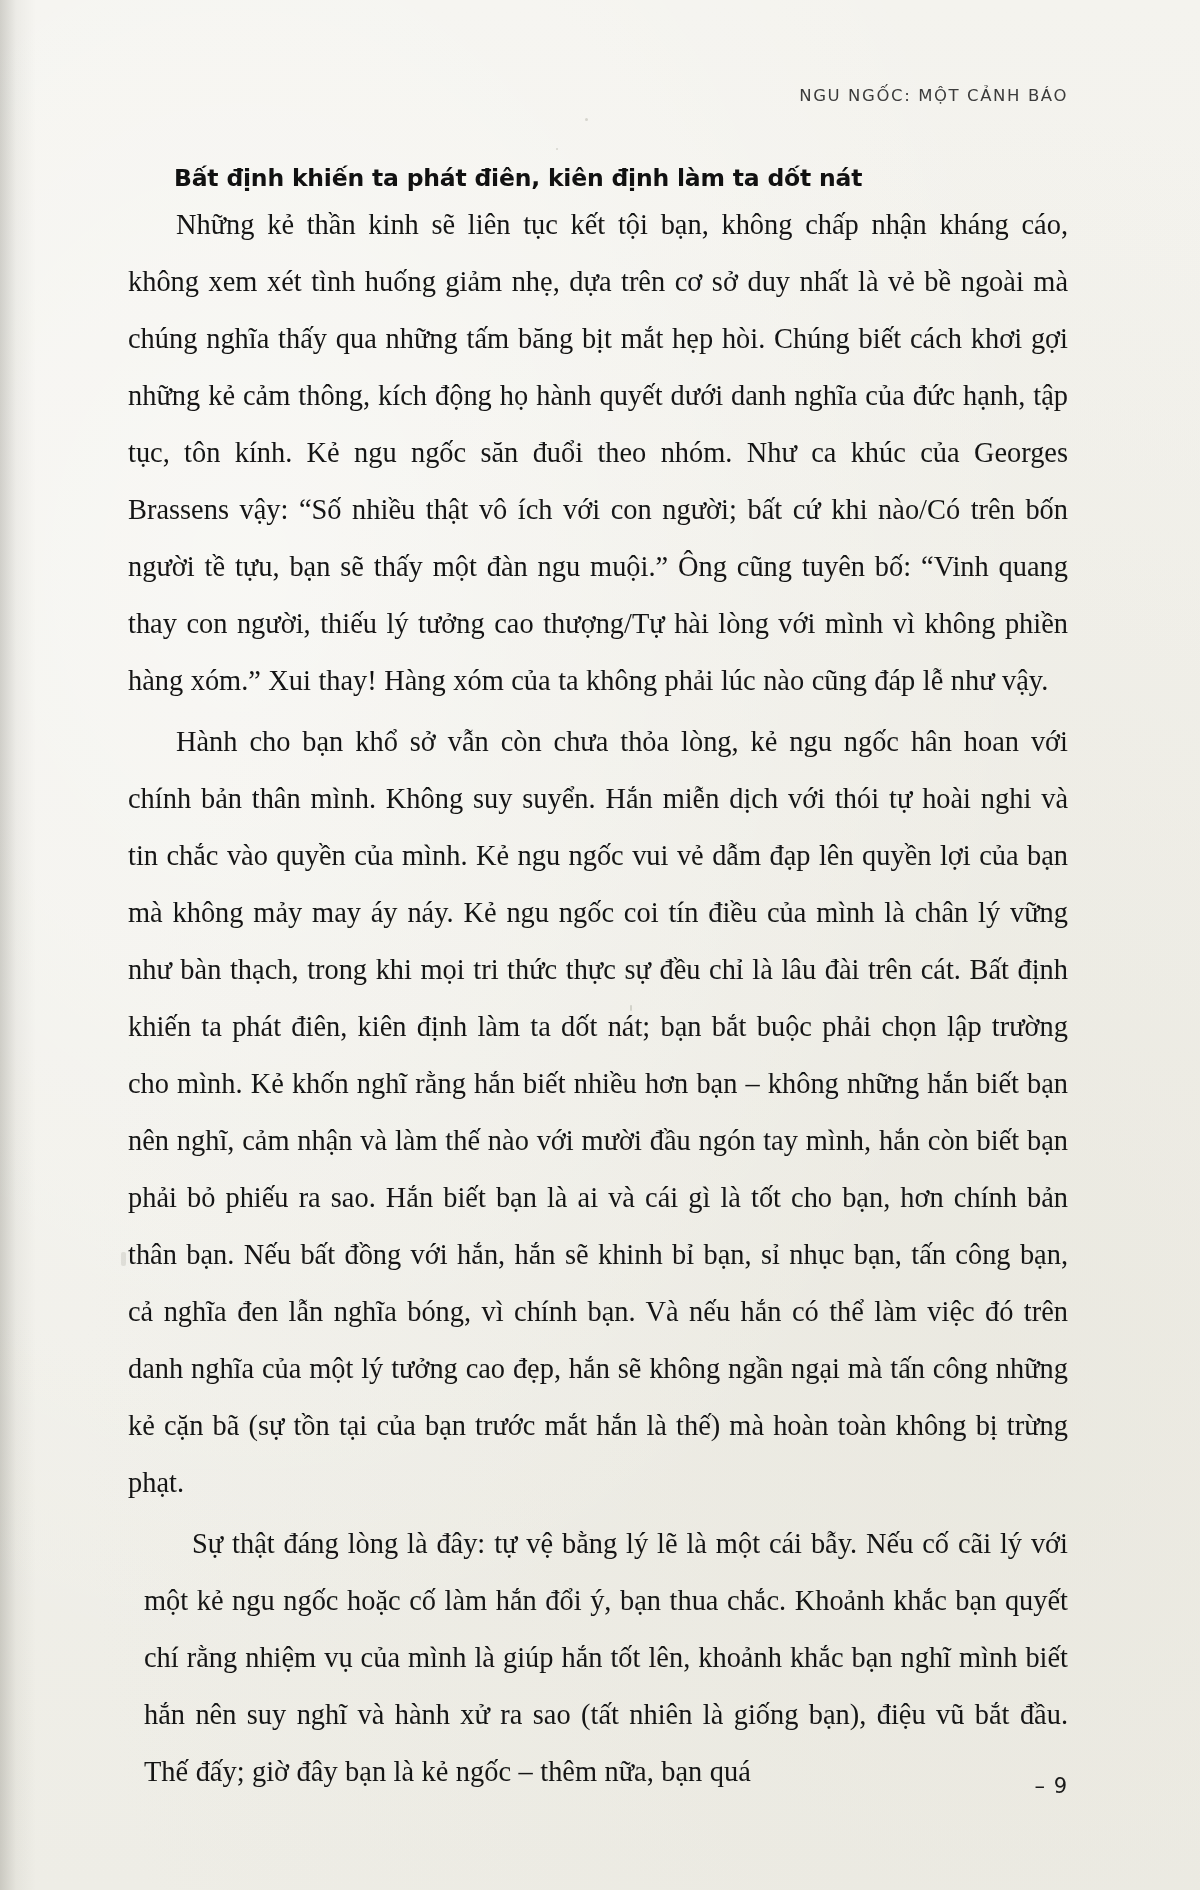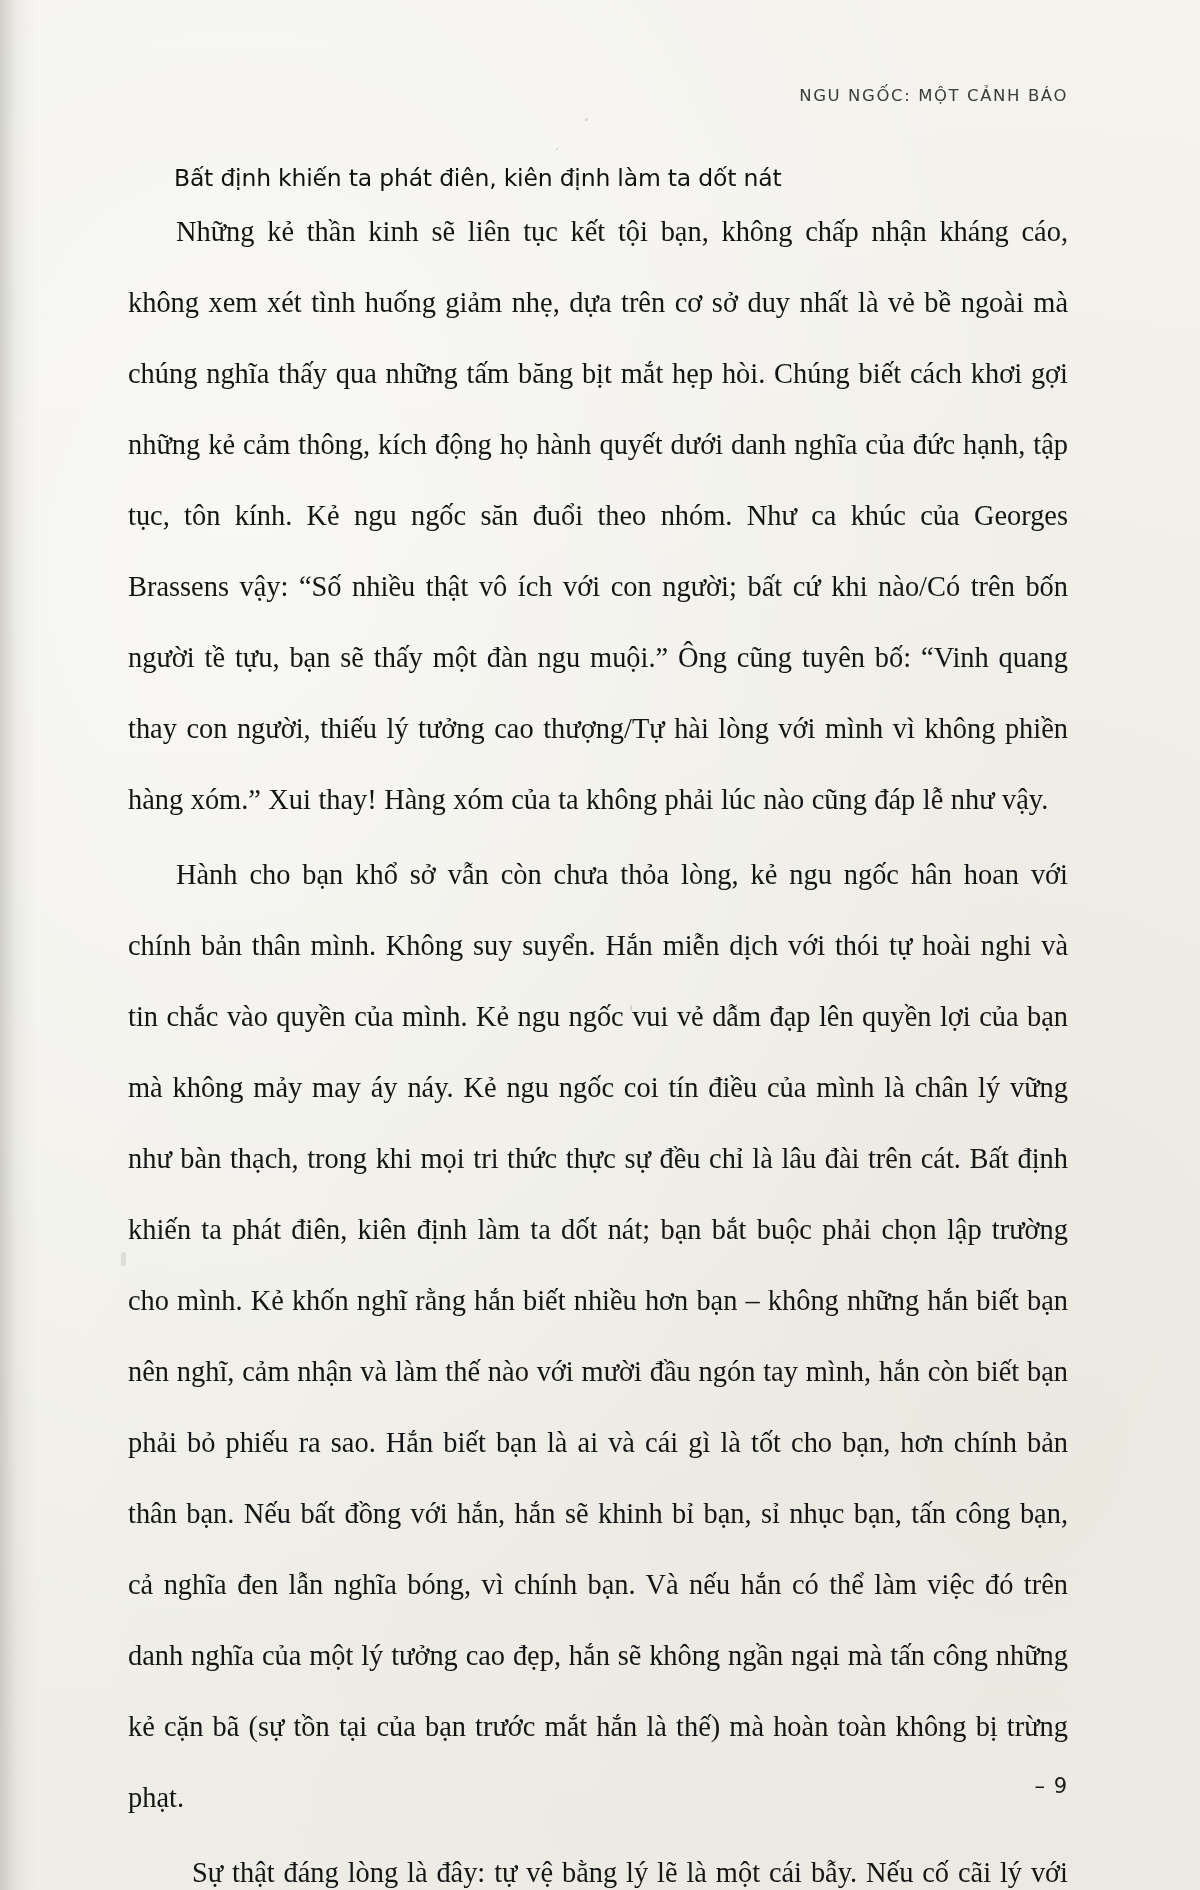--- a/index.html
+++ b/index.html
@@ -54,36 +54,36 @@
     letter-spacing: 1.6px;
     color: #3b3b3b;
     text-transform: uppercase;
     white-space: nowrap;
   }
   .section-title {
     position: absolute;
     left: 46px;
     top: 144px;
     font-family: "DejaVu Sans", sans-serif;
-    font-weight: normal;
+    font-weight: bold;
     font-size: 23.5px;
     letter-spacing: -0.2px;
     color: #111;
     white-space: nowrap;
   }
   .body-text {
     position: absolute;
     left: 0;
     top: 196px;
     width: 940px;
   }
   p.para {
     margin: 0 0 4px 0;
     font-size: 28.4px;
-    line-height: 71px;
+    line-height: 57px;
     text-align: justify;
     text-indent: 48px;
     color: #151515;
     -webkit-font-smoothing: antialiased;
     word-spacing: 0.4px;
   }
   p.para:last-child { margin-bottom: 0; margin-left: 16px; }
   .folio {
     position: absolute;
     right: 0;

